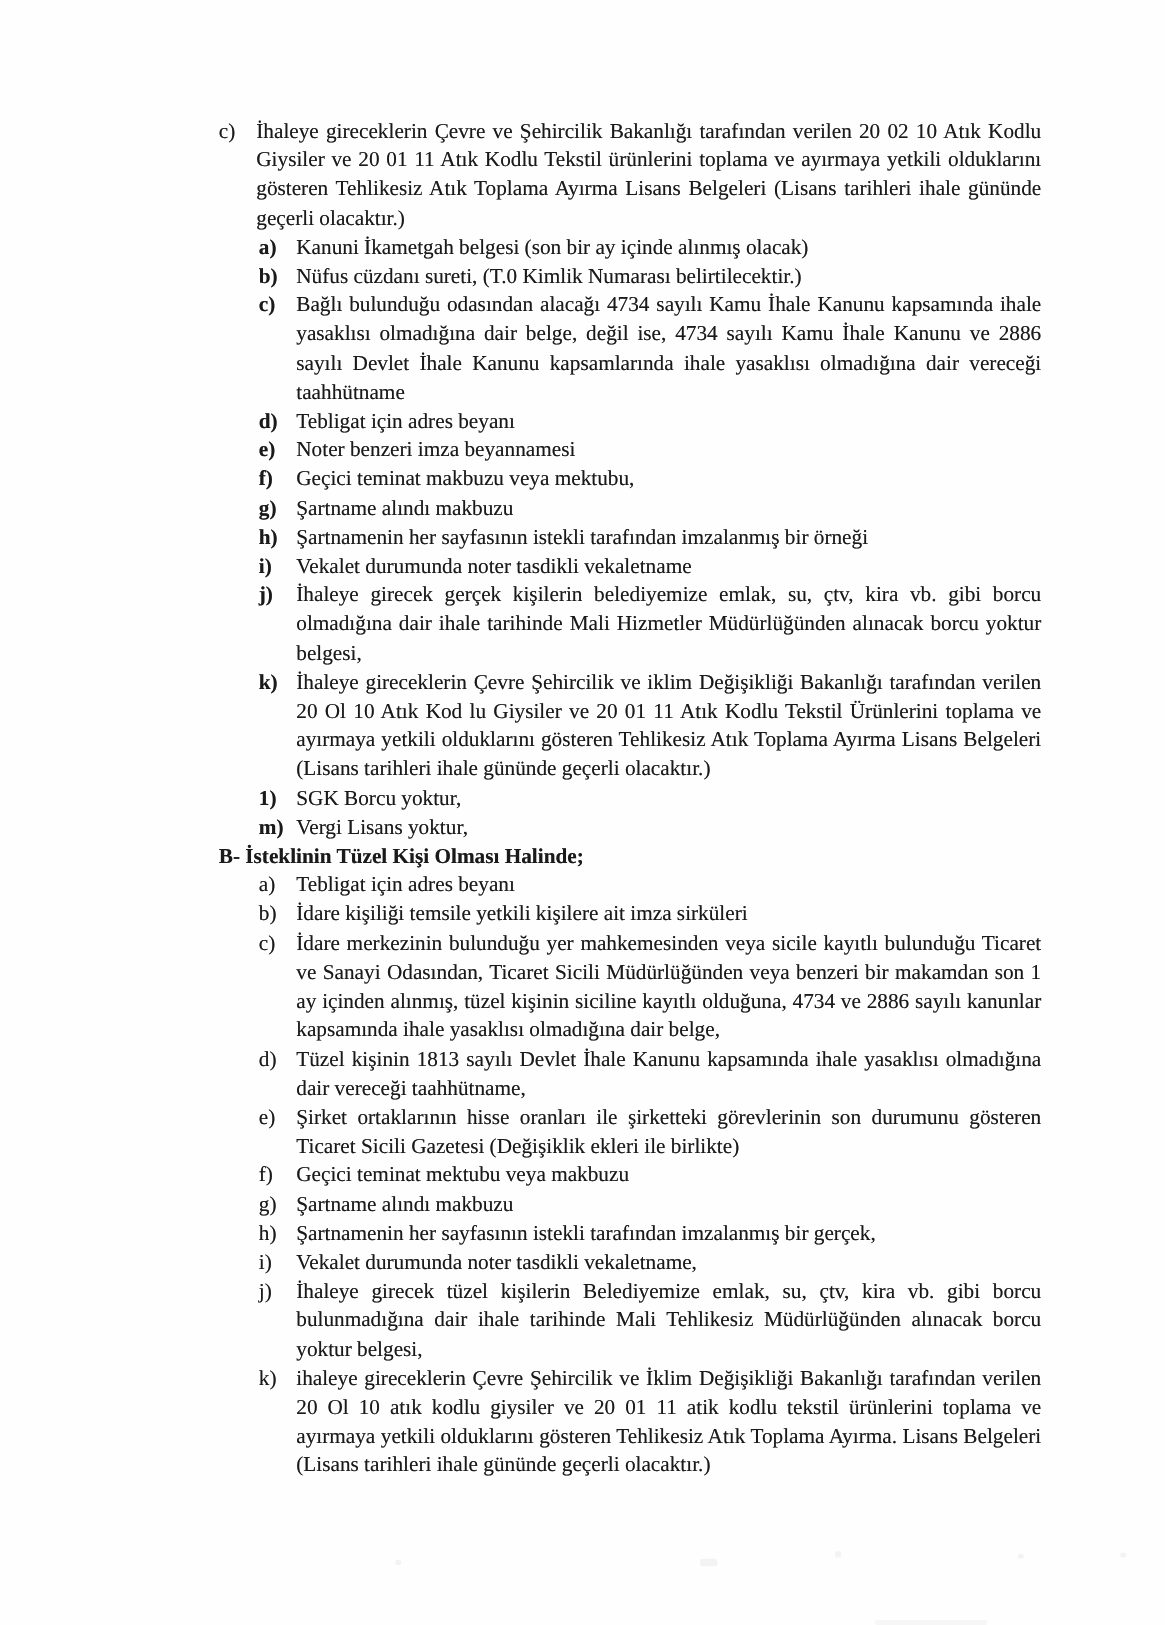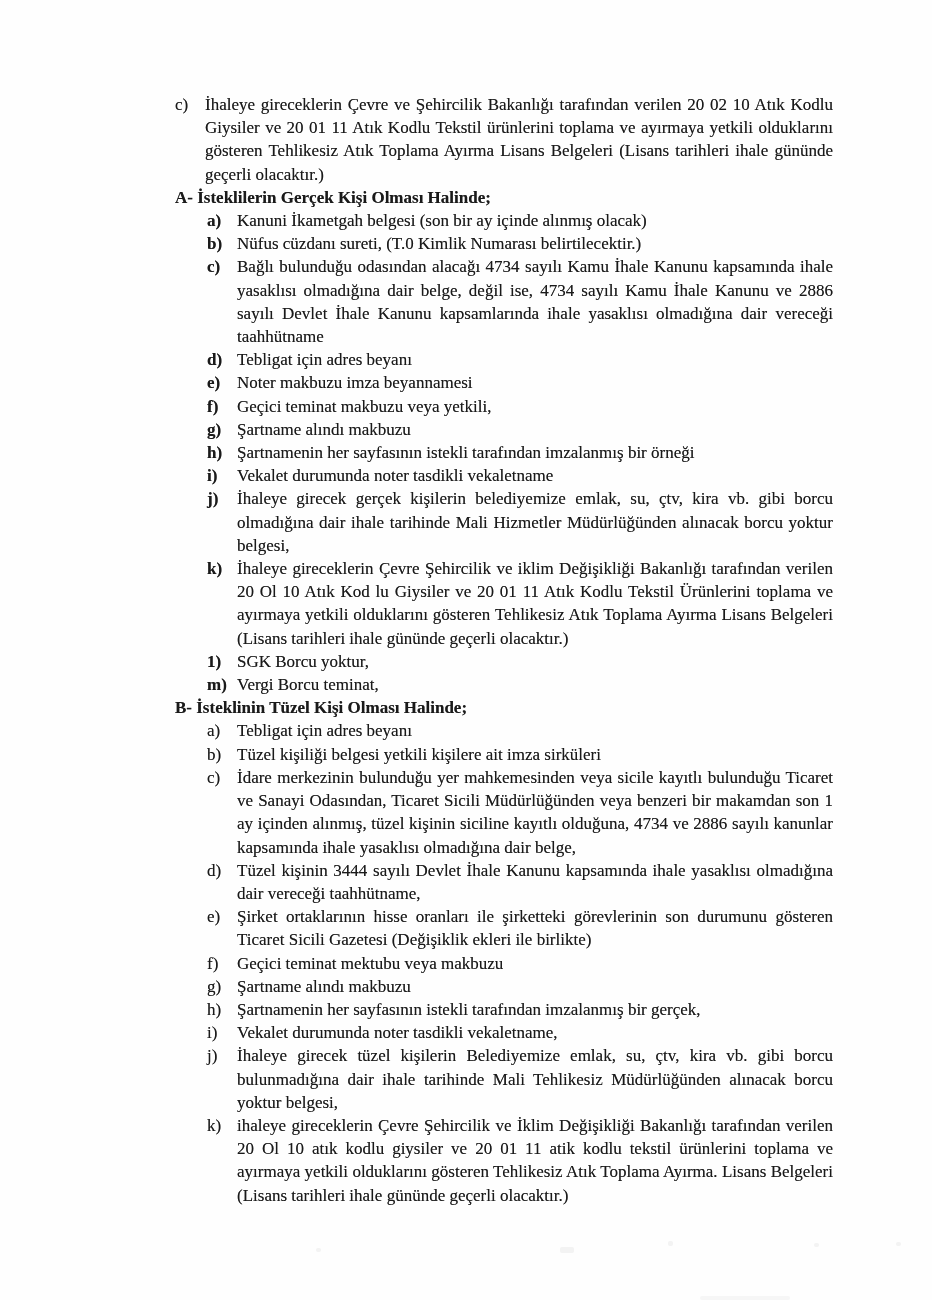--- a/index.html
+++ b/index.html
@@ -77,21 +77,20 @@
 <body>
 
 <div class="page">
   <div class="content">
 
     <div class="intro">
       <span class="p-label">c)</span>
       <span class="p-text">İhaleye gireceklerin Çevre ve Şehircilik Bakanlığı tarafından verilen 20 02 10 Atık Kodlu Giysiler ve 20 01 11 Atık Kodlu Tekstil ürünlerini toplama ve ayırmaya yetkili olduklarını gösteren Tehlikesiz Atık Toplama Ayırma Lisans Belgeleri (Lisans tarihleri ihale gününde geçerli olacaktır.)</span>
     </div>
 
-    <div class="heading">A- İsteklilerin Gerçek Kişi Olması Halinde;</div>
 
     <div class="doc-list bold-labels">
   <div class="item">
     <span class="item-label">a)</span>
     <span class="item-text">Kanuni İkametgah belgesi (son bir ay içinde alınmış olacak)</span>
   </div>
 
   <div class="item">
     <span class="item-label">b)</span>
     <span class="item-text">Nüfus cüzdanı sureti, (T.0 Kimlik Numarası belirtilecektir.)</span>
@@ -102,26 +101,26 @@
     <span class="item-text">Bağlı bulunduğu odasından alacağı 4734 sayılı Kamu İhale Kanunu kapsamında ihale yasaklısı olmadığına dair belge, değil ise, 4734 sayılı Kamu İhale Kanunu ve 2886 sayılı Devlet İhale Kanunu kapsamlarında ihale yasaklısı olmadığına dair vereceği taahhütname</span>
   </div>
 
   <div class="item">
     <span class="item-label">d)</span>
     <span class="item-text">Tebligat için adres beyanı</span>
   </div>
 
   <div class="item">
     <span class="item-label">e)</span>
-    <span class="item-text">Noter makbuzu imza beyannamesi</span>
+    <span class="item-text">Noter benzeri imza beyannamesi</span>
   </div>
 
   <div class="item">
     <span class="item-label">f)</span>
-    <span class="item-text">Geçici teminat makbuzu veya yetkili,</span>
+    <span class="item-text">Geçici teminat makbuzu veya mektubu,</span>
   </div>
 
   <div class="item">
     <span class="item-label">g)</span>
     <span class="item-text">Şartname alındı makbuzu</span>
   </div>
 
   <div class="item">
     <span class="item-label">h)</span>
     <span class="item-text">Şartnamenin her sayfasının istekli tarafından imzalanmış bir örneği</span>
@@ -142,45 +141,45 @@
     <span class="item-text">İhaleye gireceklerin Çevre Şehircilik ve iklim Değişikliği Bakanlığı tarafından verilen 20 Ol 10 Atık Kod lu Giysiler ve 20 01 11 Atık Kodlu Tekstil Ürünlerini toplama ve ayırmaya yetkili olduklarını gösteren Tehlikesiz Atık Toplama Ayırma Lisans Belgeleri (Lisans tarihleri ihale gününde geçerli olacaktır.)</span>
   </div>
 
   <div class="item">
     <span class="item-label">1)</span>
     <span class="item-text">SGK Borcu yoktur,</span>
   </div>
 
   <div class="item">
     <span class="item-label">m)</span>
-    <span class="item-text">Vergi Borcu teminat,</span>
+    <span class="item-text">Vergi Lisans yoktur,</span>
   </div>
 </div>
 
     <div class="heading">B- İsteklinin Tüzel Kişi Olması Halinde;</div>
 
     <div class="doc-list">
   <div class="item">
     <span class="item-label">a)</span>
     <span class="item-text">Tebligat için adres beyanı</span>
   </div>
 
   <div class="item">
     <span class="item-label">b)</span>
-    <span class="item-text">Tüzel kişiliği belgesi yetkili kişilere ait imza sirküleri</span>
+    <span class="item-text">İdare kişiliği temsile yetkili kişilere ait imza sirküleri</span>
   </div>
 
   <div class="item">
     <span class="item-label">c)</span>
     <span class="item-text">İdare merkezinin bulunduğu yer mahkemesinden veya sicile kayıtlı bulunduğu Ticaret ve Sanayi Odasından, Ticaret Sicili Müdürlüğünden veya benzeri bir makamdan son 1 ay içinden alınmış, tüzel kişinin siciline kayıtlı olduğuna, 4734 ve 2886 sayılı kanunlar kapsamında ihale yasaklısı olmadığına dair belge,</span>
   </div>
 
   <div class="item">
     <span class="item-label">d)</span>
-    <span class="item-text">Tüzel kişinin 3444 sayılı Devlet İhale Kanunu kapsamında ihale yasaklısı olmadığına dair vereceği taahhütname,</span>
+    <span class="item-text">Tüzel kişinin 1813 sayılı Devlet İhale Kanunu kapsamında ihale yasaklısı olmadığına dair vereceği taahhütname,</span>
   </div>
 
   <div class="item">
     <span class="item-label">e)</span>
     <span class="item-text">Şirket ortaklarının hisse oranları ile şirketteki görevlerinin son durumunu gösteren Ticaret Sicili Gazetesi (Değişiklik ekleri ile birlikte)</span>
   </div>
 
   <div class="item">
     <span class="item-label">f)</span>
     <span class="item-text">Geçici teminat mektubu veya makbuzu</span>

